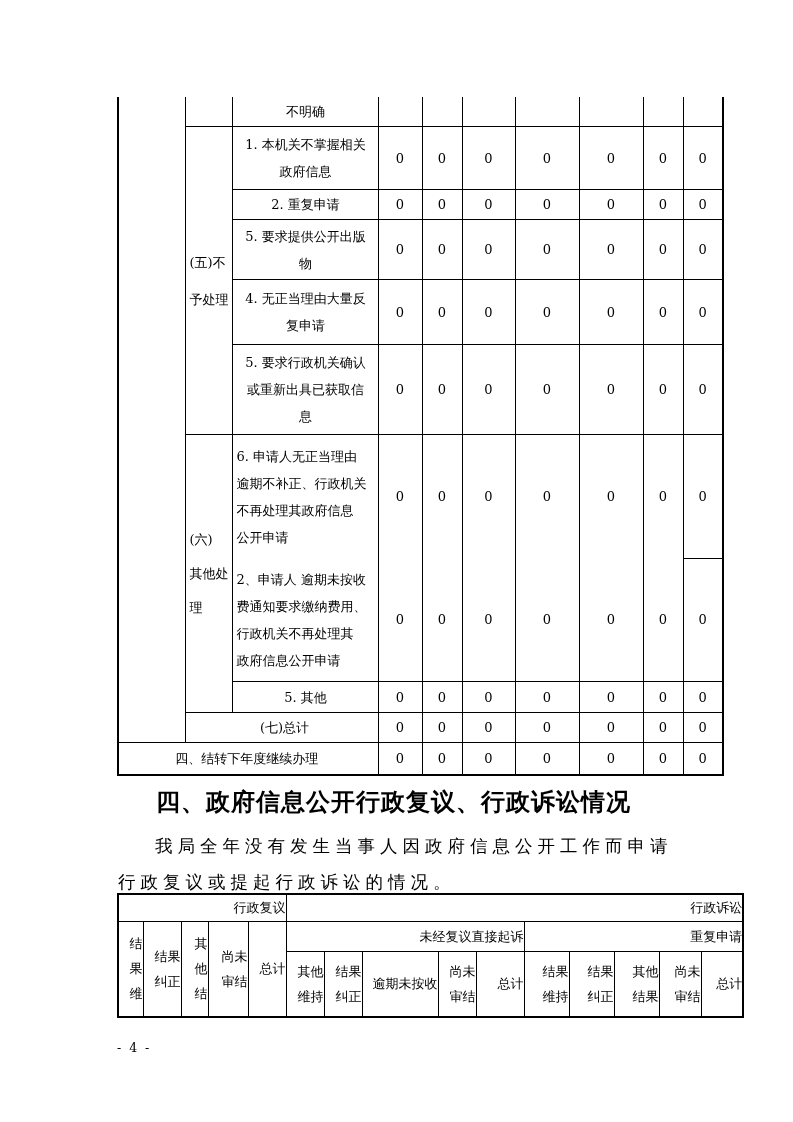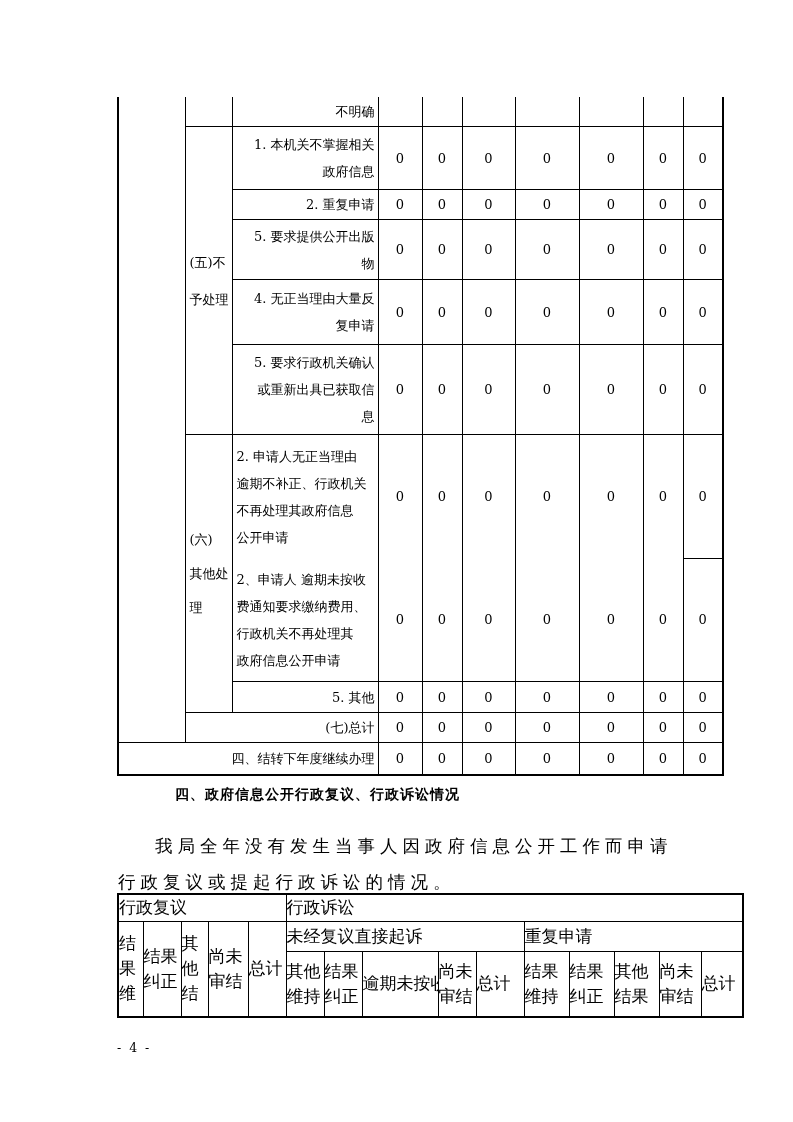--- a/index.html
+++ b/index.html
@@ -9,41 +9,41 @@
     position:relative;overflow:hidden;
   }
   .page{position:absolute;inset:0;}
 
   table{border-collapse:collapse;table-layout:fixed;position:absolute;background:#fff;}
   td{border:1px solid #000;padding:0;overflow:hidden;vertical-align:middle;}
 
   
   .t1{left:117px;top:97px;width:605px;border:2px solid #000;border-top:hidden;}
   .t1 td{font-size:13px;line-height:27px;}
-  .t1 td.lbl{text-align:right;padding:1px 3px 1px 4px;white-space:pre;}
+  .t1 td.lbl{text-align:center;padding:1px 3px 1px 4px;white-space:pre;}
   .t1 td.cat{text-align:left;padding:0 4px;white-space:pre;line-height:37px;}
   .t1 td.val{text-align:center;font-size:13px;}
   .t1 td.vb{vertical-align:bottom;padding-bottom:1px;}
   .t1 td.total-lbl{padding-left:9px;}
   .t1 td.carry-lbl{padding-left:0;}
   .t1 tr.r6a td.val:not(:last-child){border-bottom-style:hidden;}
   .t1 tr.r6b td.val:not(:last-child){border-top-style:hidden;}
   .t1 td.bigdesc{padding:0;}
   .t1 .half{height:123px;display:flex;align-items:center;padding-left:4px;white-space:pre;line-height:27px;}
 
   
   .t2{left:117px;top:893px;width:625px;border:2px solid #000;}
-  .t2 td{font-size:17px;line-height:25px;text-align:left;white-space:pre;}
+  .t2 td{font-size:13px;line-height:25px;text-align:right;white-space:pre;}
   .t2 tr.hr1 td{line-height:23px;}
 
   
   .heading{
-    position:absolute;left:175px;top:786px;
+    position:absolute;left:156px;top:786px;
     font-family:"DejaVu Sans","Liberation Sans",sans-serif;
-    font-weight:bold;font-size:14px;letter-spacing:1px;white-space:pre;
+    font-weight:bold;font-size:24px;letter-spacing:1px;white-space:pre;
   }
   .para{
     position:absolute;left:118px;top:828px;width:620px;
     font-size:17.5px;letter-spacing:5px;line-height:36px;
     white-space:pre-line;text-indent:37px;
   }
   .pagenum{
     position:absolute;left:117px;top:1040px;
     font-size:12.5px;letter-spacing:2px;
   }
@@ -134,21 +134,21 @@
           <td class="val">0</td>
           <td class="val">0</td>
           <td class="val">0</td>
           <td class="val">0</td>
         </tr>
     <tr class="r6a" style="height:123px">
       <td class="cat" rowspan="3" style="line-height:34px">(六)
 其他处
 理</td>
       <td class="bigdesc" rowspan="2">
-        <div class="half">2. 申请人无正当理由
+        <div class="half">6. 申请人无正当理由
 逾期不补正、行政机关
 不再处理其政府信息
 公开申请</div>
         <div class="half">2、申请人 逾期未按收
 费通知要求缴纳费用、
 行政机关不再处理其
 政府信息公开申请</div>
       </td>
     <td class="val">0</td>
           <td class="val">0</td>

